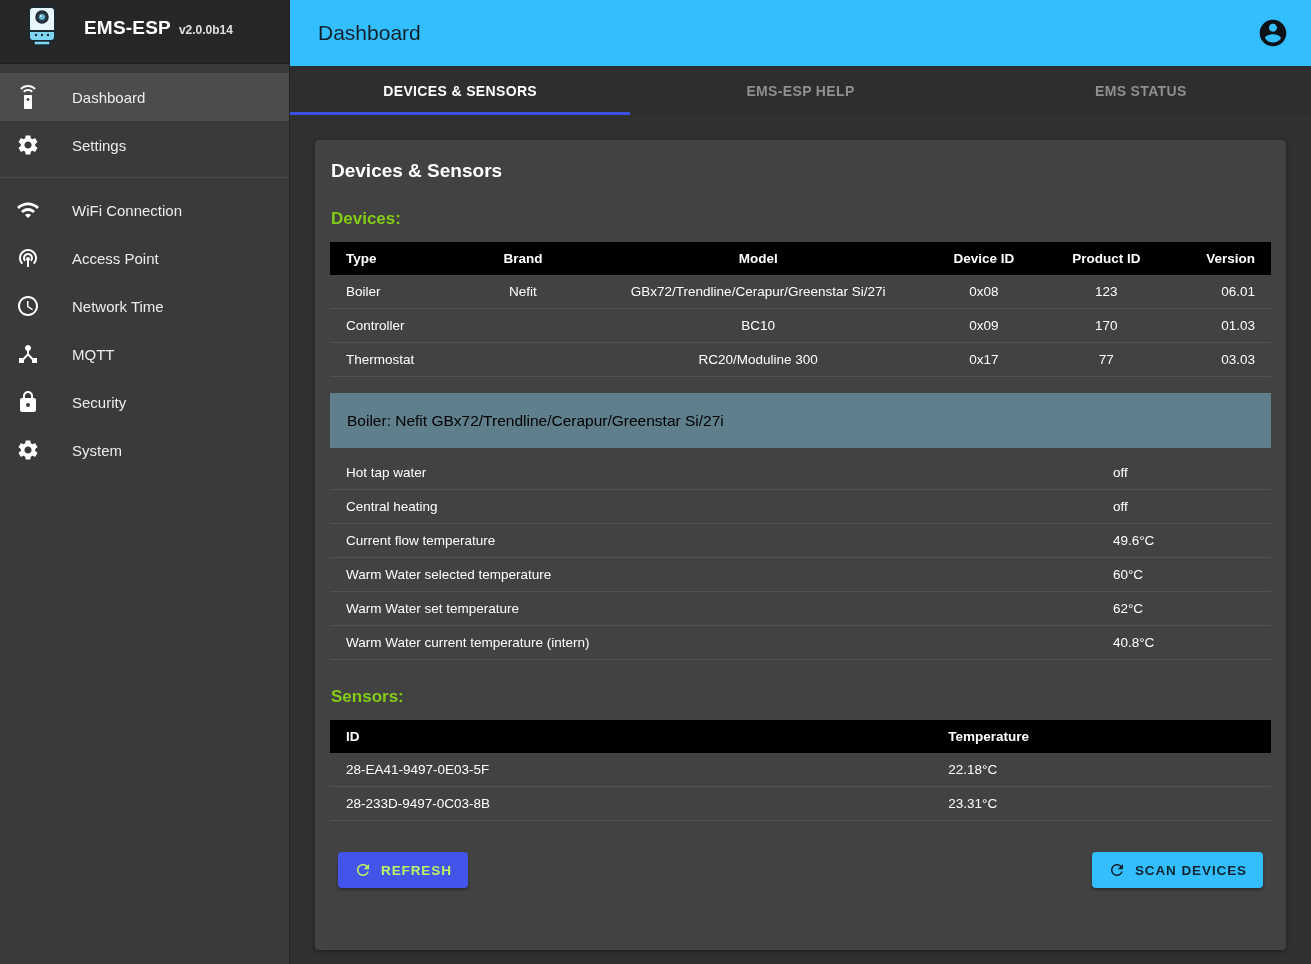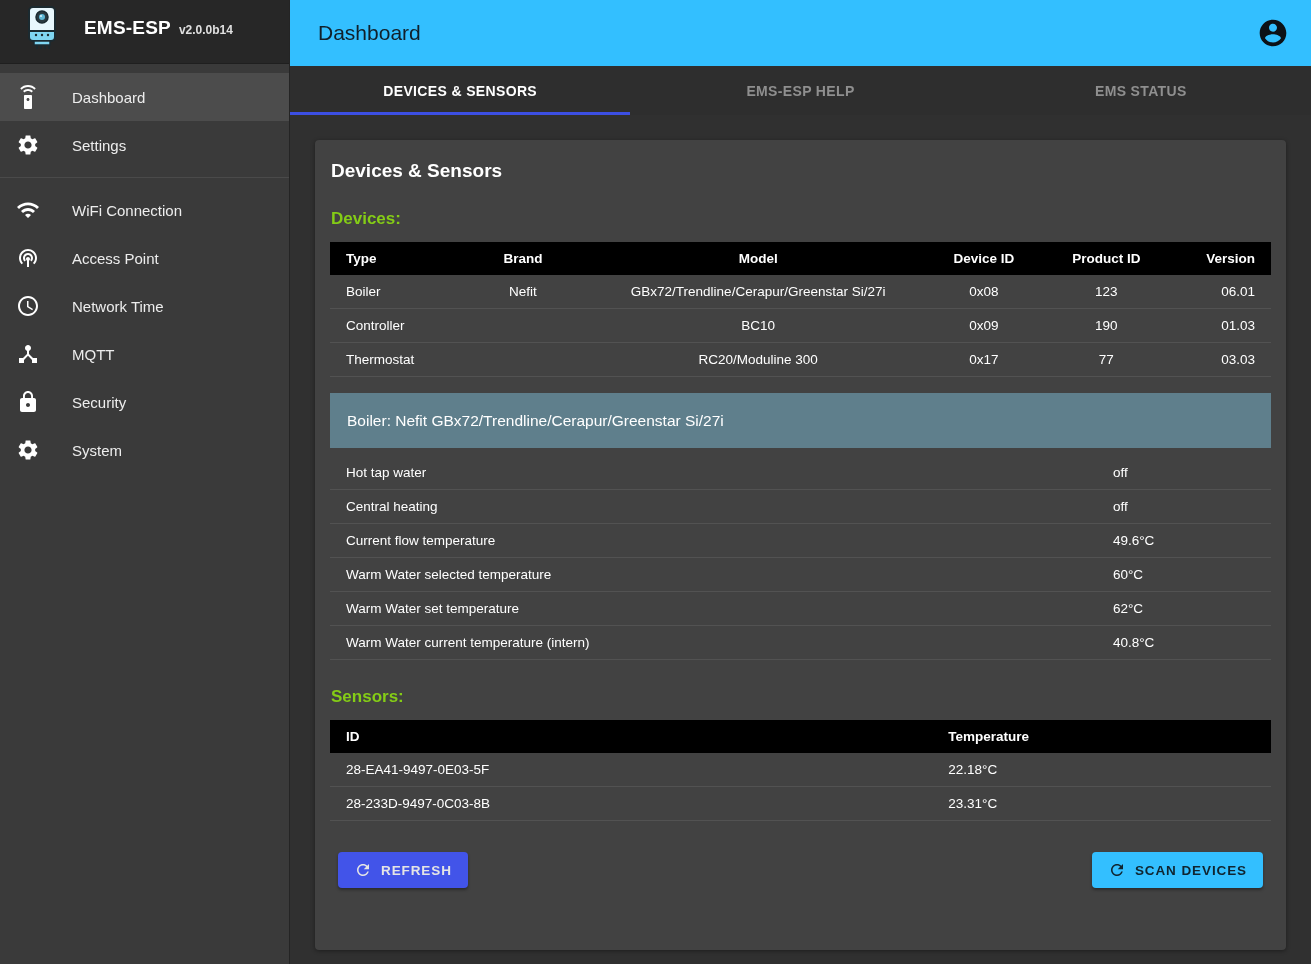--- a/index.html
+++ b/index.html
@@ -45,34 +45,34 @@
   .devices-table { margin-top: 13px; }
   thead th { background: #000000; color: #ffffff; font-weight: 700; padding: 8px 16px; line-height: 17px; }
   tbody td { padding: 8px 16px; line-height: 17px; border-bottom: 1px solid #525252; }
   .col-type   { width: 13%; text-align: left; }
   .col-brand  { width: 15%; text-align: center; }
   .col-model  { width: 35%; text-align: center; }
   .col-devid  { width: 13%; text-align: center; }
   .col-prodid { width: 13%; text-align: center; }
   .col-ver    { width: 11%; text-align: right; }
 
-  .banner { margin-top: 16px; height: 55px; background: #5f7f8c; color: #ffffff; display: flex; align-items: center; padding: 0 17px; font-size: 15.5px; }
+  .banner { margin-top: 16px; height: 55px; background: #5f7f8c; color: #000000; display: flex; align-items: center; padding: 0 17px; font-size: 15.5px; }
 
   .kv-table { margin-top: 8px; }
   .kv-name  { width: 81.5%; text-align: left; }
   .kv-value { width: 18.5%; text-align: left; }
 
   .sensors-table { margin-top: 13px; }
   .col-id   { width: 64%; text-align: left; }
   .col-temp { width: 36%; text-align: left; }
 
   .actions { margin-top: 31px; display: flex; justify-content: space-between; padding: 0 8px; }
   .btn { height: 36px; border: none; border-radius: 4px; display: inline-flex; align-items: center; gap: 9px; padding: 0 16px; font-family: "Liberation Sans", sans-serif; font-size: 13.5px; font-weight: 700; letter-spacing: 0.9px; cursor: pointer; box-shadow: 0 2px 3px rgba(0,0,0,0.35); }
   .btn svg { width: 18px; height: 18px; display: block; }
-  .btn-refresh { background: #4254e9; color: #e5e5e5; text-align: center; }
+  .btn-refresh { background: #4254e9; color: #bef264; text-align: center; }
   .btn-scan { background: #33bfff; color: #102530; }
 </style>
 </head>
 <body>
 
 <div class="root">
 
   <div class="sidebar">
     <div class="sidebar-header">
       <svg class="logo-svg" viewBox="0 0 40 46">
@@ -206,21 +206,21 @@
               <td class="col-model">GBx72/Trendline/Cerapur/Greenstar Si/27i</td>
               <td class="col-devid">0x08</td>
               <td class="col-prodid">123</td>
               <td class="col-ver">06.01</td>
             </tr>
             <tr>
               <td class="col-type">Controller</td>
               <td class="col-brand"></td>
               <td class="col-model">BC10</td>
               <td class="col-devid">0x09</td>
-              <td class="col-prodid">190</td>
+              <td class="col-prodid">170</td>
               <td class="col-ver">01.03</td>
             </tr>
             <tr>
               <td class="col-type">Thermostat</td>
               <td class="col-brand"></td>
               <td class="col-model">RC20/Moduline 300</td>
               <td class="col-devid">0x17</td>
               <td class="col-prodid">77</td>
               <td class="col-ver">03.03</td>
             </tr>

